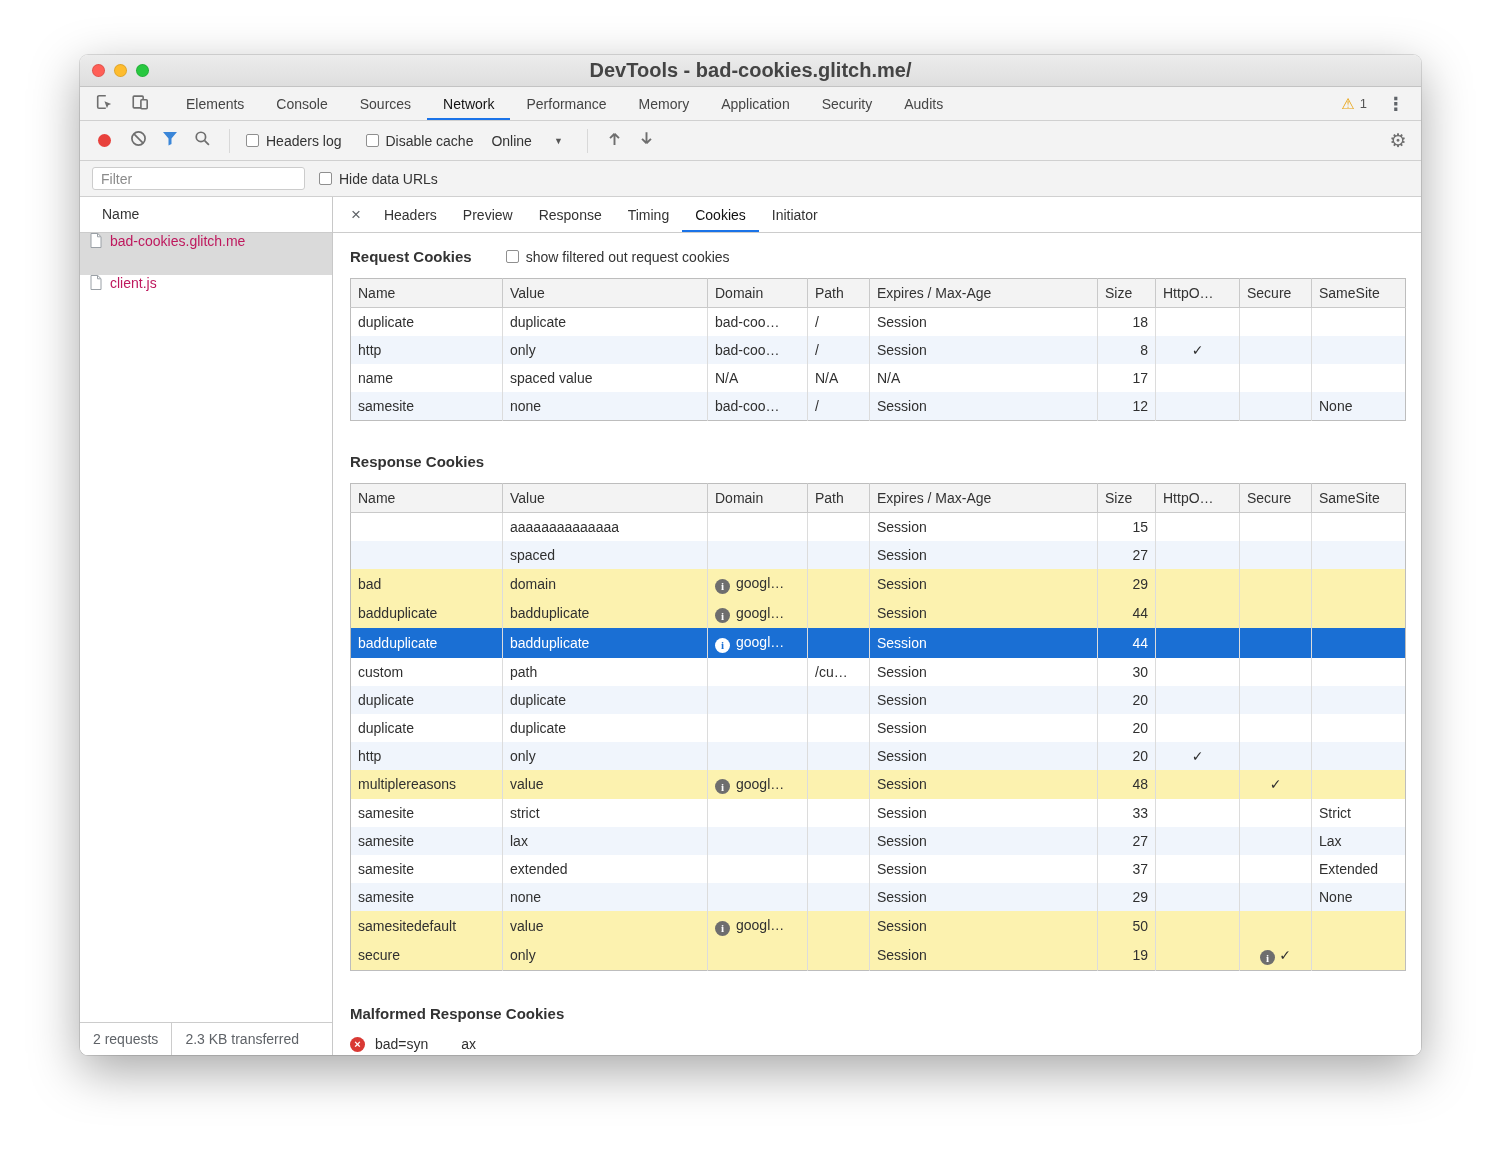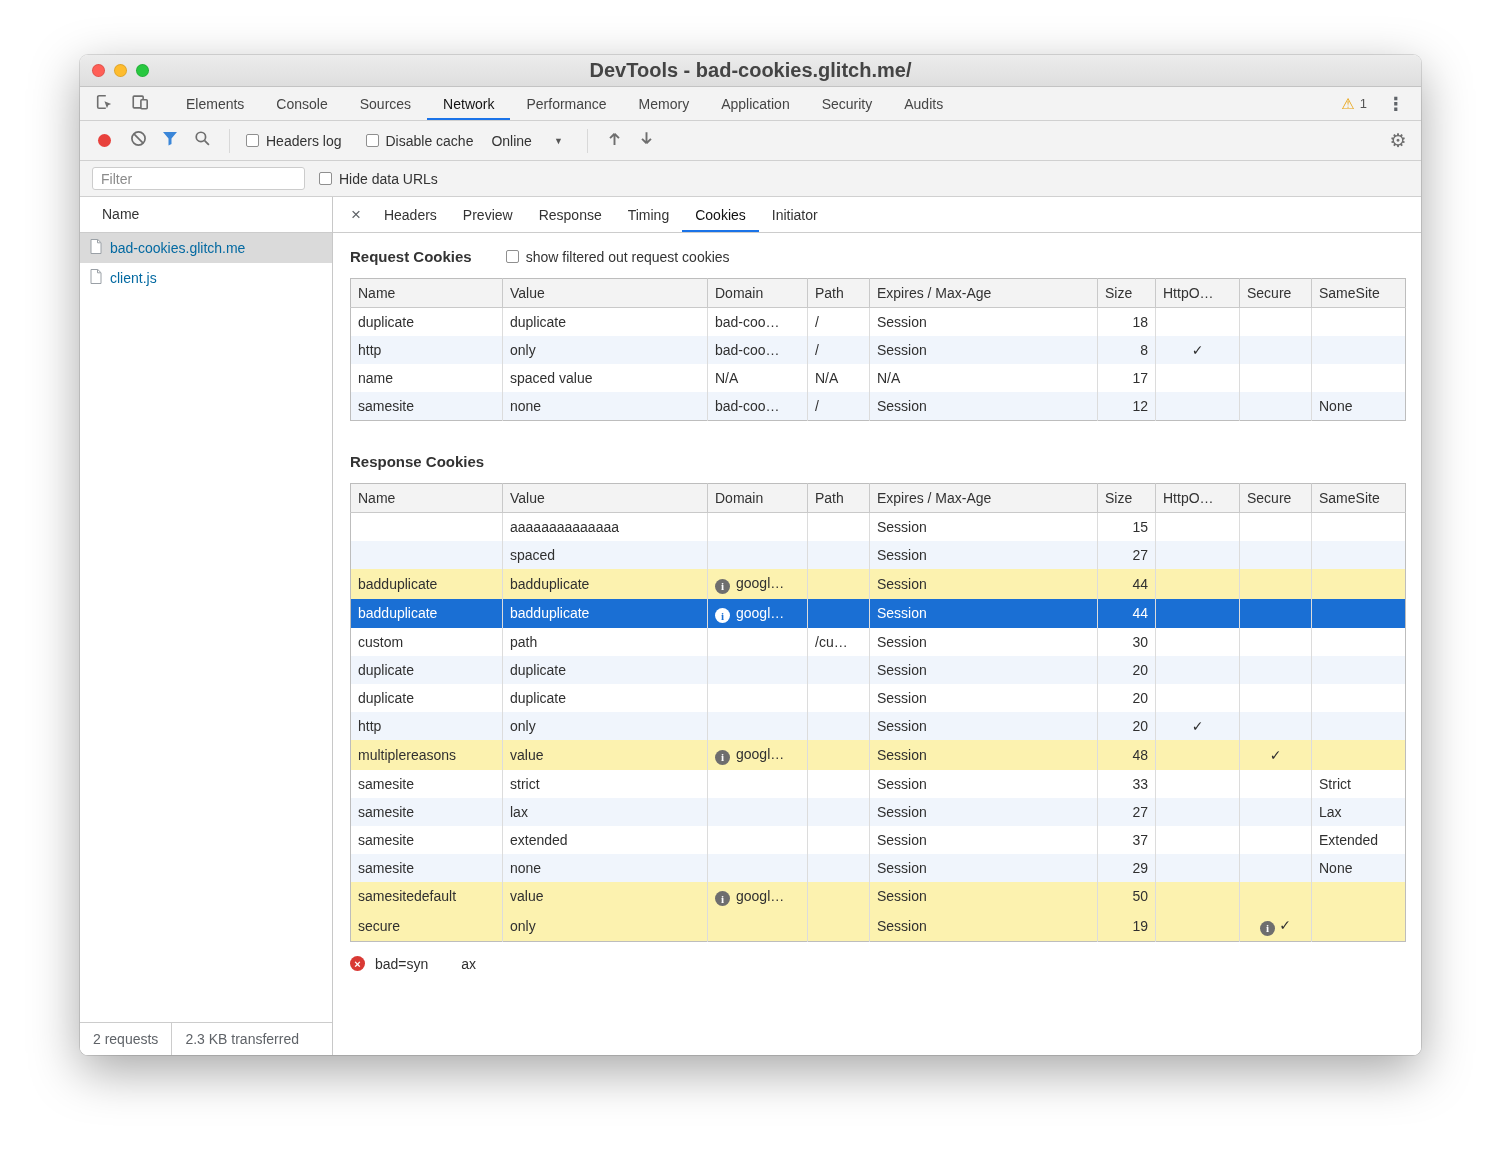--- a/index.html
+++ b/index.html
@@ -53,21 +53,21 @@
   .filter-input::placeholder{color:#8b8b8b;}
   .pills{display:flex;align-items:center;gap:7px;margin-left:4px;}
   .pill{font-size:14px;color:#333;padding:2px 9px;border-radius:10px;cursor:pointer;}
   .pill.active{background:#8c8c8c;color:#fff;margin-right:6px;}
 
   
   .main{flex:1;display:flex;min-height:0;}
   .sidebar{width:253px;flex:0 0 253px;border-right:1px solid #c8c8c8;display:flex;flex-direction:column;background:#fff;min-height:0;}
   .side-header{height:36px;flex:0 0 36px;line-height:35px;padding-left:22px;border-bottom:1px solid #ccc;font-size:14px;color:#333;}
   .side-list{flex:1;overflow:hidden;}
-  .side-row{height:30px;display:flex;align-items:center;gap:8px;padding-left:10px;font-size:14px;color:#0369a1;cursor:pointer;white-space:nowrap;}
+  .side-row{height:42px;display:flex;align-items:flex-start;gap:8px;padding-left:10px;font-size:14px;color:#be185d;cursor:pointer;white-space:nowrap;}
   .side-row.selected{background:#dadada;}
   .statusbar{height:33px;flex:0 0 33px;border-top:1px solid #ccc;display:flex;
     font-size:14px;color:#5f6368;overflow:hidden;white-space:nowrap;background:#fff;}
   .status-seg{padding:0 13px;height:100%;display:flex;align-items:center;}
   .status-seg.first{border-right:1px solid #ccc;}
 
   
   .detail{flex:1;display:flex;flex-direction:column;min-width:0;background:#fff;}
   .dtabs{height:36px;flex:0 0 36px;border-bottom:1px solid #ccc;display:flex;align-items:stretch;padding-left:8px;background:#fff;}
   .close-x{display:flex;align-items:center;padding:0 10px;color:#5f6368;font-size:17px;cursor:pointer;}
@@ -388,20 +388,31 @@
                 <td class="cell-value"><span>spaced</span></td>
                 <td class="cell-domain"><span></span></td>
                 <td class="cell-path"><span></span></td>
                 <td class="cell-expires"><span>Session</span></td>
                 <td class="cell-size"><span>27</span></td>
                 <td class="cell-httponly"><span></span></td>
                 <td class="cell-secure"><span></span></td>
                 <td class="cell-samesite"><span></span></td>
               </tr>
               <tr class="row-yellow">
+                <td class="cell-name"><span>bad</span></td>
+                <td class="cell-value"><span>domain</span></td>
+                <td class="cell-domain"><span class="info-icon">i</span><span>googl…</span></td>
+                <td class="cell-path"><span></span></td>
+                <td class="cell-expires"><span>Session</span></td>
+                <td class="cell-size"><span>29</span></td>
+                <td class="cell-httponly"><span></span></td>
+                <td class="cell-secure"><span></span></td>
+                <td class="cell-samesite"><span></span></td>
+              </tr>
+              <tr class="row-yellow">
                 <td class="cell-name"><span>badduplicate</span></td>
                 <td class="cell-value"><span>badduplicate</span></td>
                 <td class="cell-domain"><span class="info-icon">i</span><span>googl…</span></td>
                 <td class="cell-path"><span></span></td>
                 <td class="cell-expires"><span>Session</span></td>
                 <td class="cell-size"><span>44</span></td>
                 <td class="cell-httponly"><span></span></td>
                 <td class="cell-secure"><span></span></td>
                 <td class="cell-samesite"><span></span></td>
               </tr>
@@ -533,20 +544,21 @@
                 <td class="cell-path"><span></span></td>
                 <td class="cell-expires"><span>Session</span></td>
                 <td class="cell-size"><span>19</span></td>
                 <td class="cell-httponly"><span></span></td>
                 <td class="cell-secure"><span class="info-icon">i</span><span>✓</span></td>
                 <td class="cell-samesite"><span></span></td>
               </tr>
             </tbody>
           </table>
 
+        <h3 class="sec-title mal-title">Malformed Response Cookies</h3>
         <div class="malformed-row">
           <span class="err-icon">×</span>
           <span>bad=syn</span>
           <span class="mal-val">ax</span>
         </div>
       </div>
     </div>
 
   </div>
 </div>

